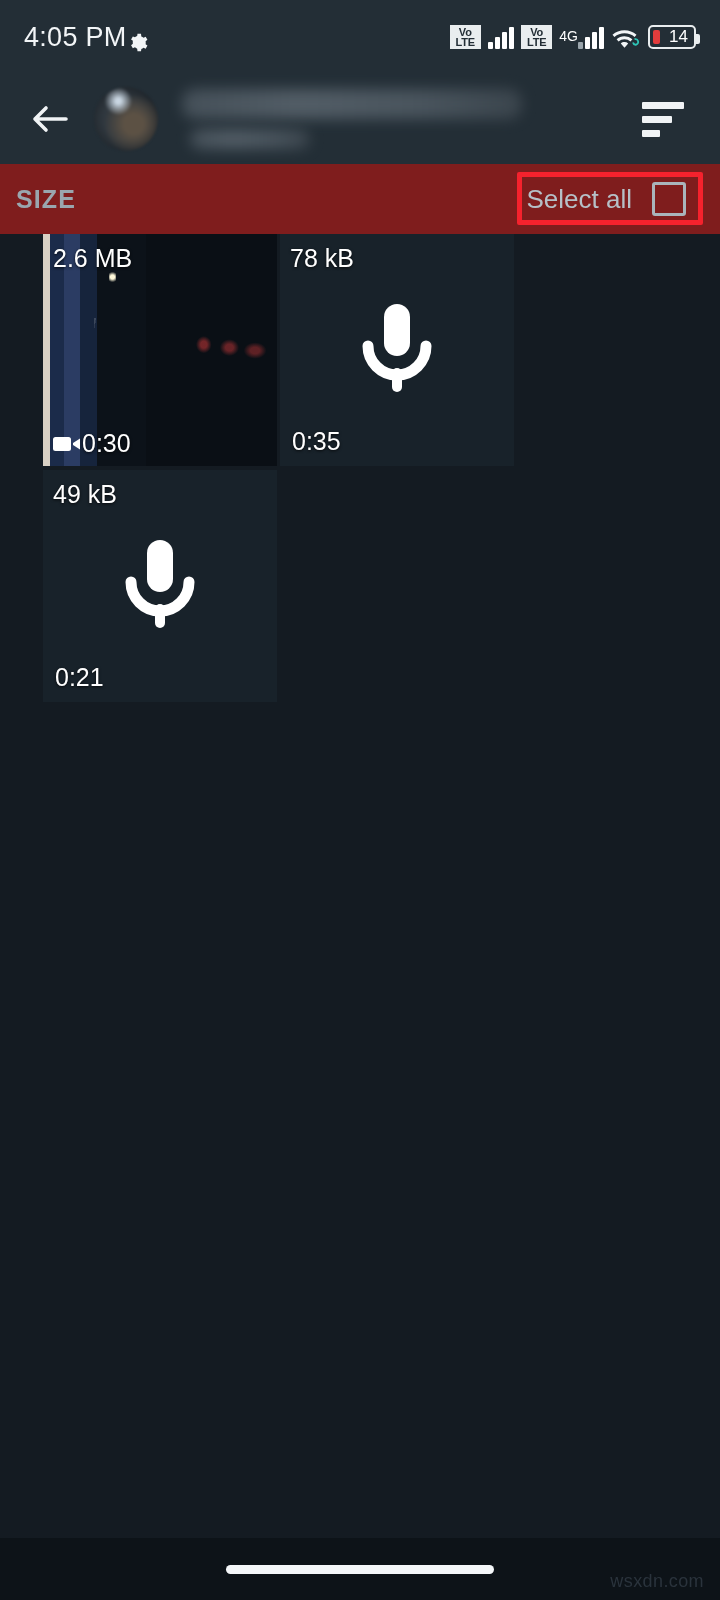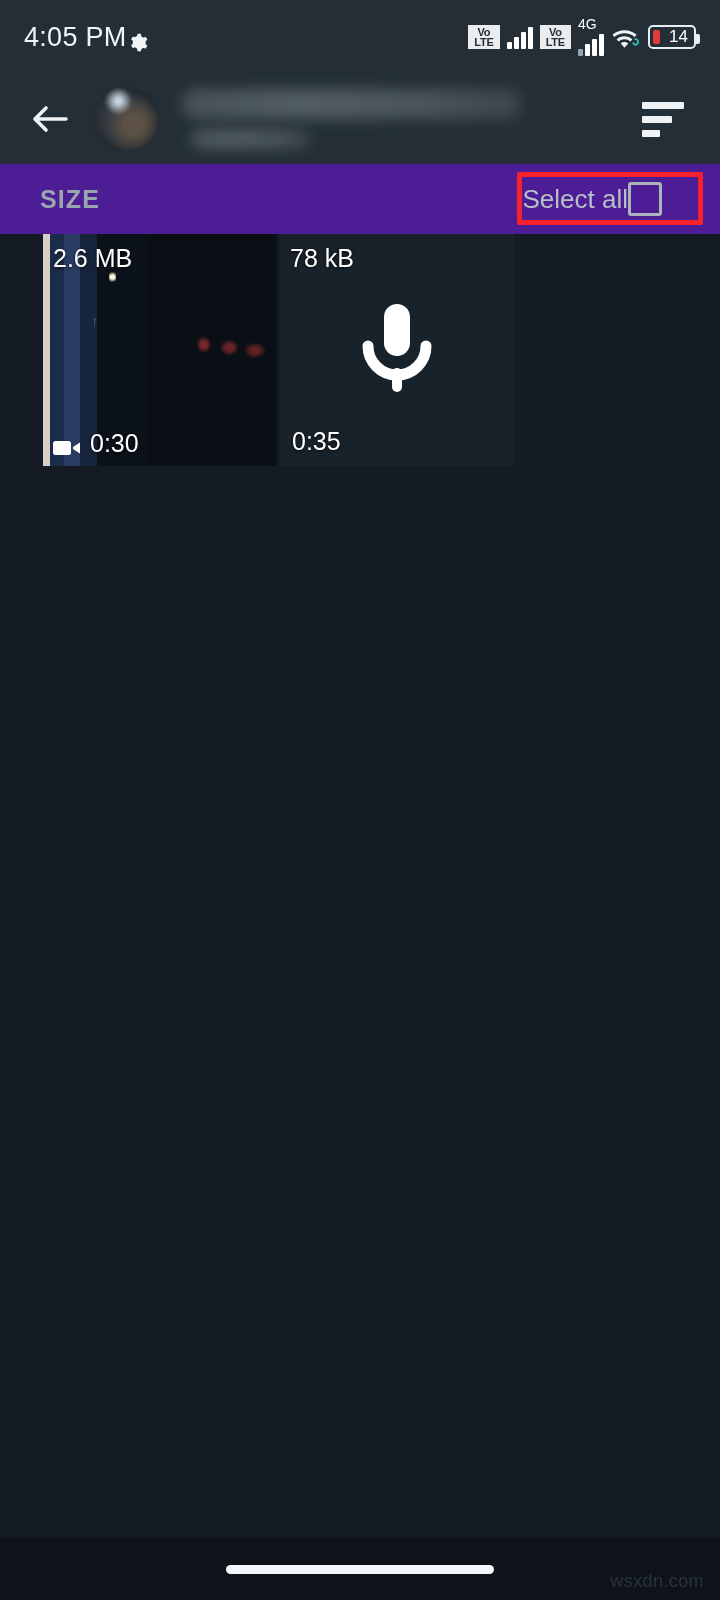--- a/index.html
+++ b/index.html
@@ -29,21 +29,21 @@
     padding:2px 6px; text-align:center; letter-spacing:-.2px;
   }
   .volte span { display:block; }
   .bars { display:flex; align-items:flex-end; gap:2px; height:24px; }
   .bars i { display:block; width:5px; background:#fff; border-radius:1px; }
   .bars i:nth-child(1){ height:7px; }
   .bars i:nth-child(2){ height:12px; }
   .bars i:nth-child(3){ height:17px; }
   .bars i:nth-child(4){ height:22px; }
   .bars.dim i:nth-child(1){ background:#99a4ab; }
-  .net-group { display:flex; flex-direction:column; justify-content:flex-end; }
+  .net-group { display:flex; align-items:center; justify-content:flex-end; }
   .net-label { color:#fff; font-size:14px; line-height:13px; margin-bottom:1px; }
   .wifi { position:relative; width:30px; height:24px; }
   .battery {
     position:relative; display:flex; align-items:center;
     border:2px solid #e9edef; border-radius:5px;
     height:24px; padding:0 6px 0 4px; min-width:48px;
     justify-content:flex-end;
   }
   .battery:after {
     content:""; position:absolute; right:-6px; top:7px;
@@ -80,26 +80,26 @@
   .sort-btn { width:56px; height:56px; display:flex; flex-direction:column;
               align-items:flex-start; justify-content:center; gap:7px; margin-left:auto; }
   .sort-btn i { display:block; height:7px; background:#f0f3f5; border-radius:1px; }
   .sort-btn i:nth-child(1){ width:42px; }
   .sort-btn i:nth-child(2){ width:30px; }
   .sort-btn i:nth-child(3){ width:18px; }
 
   
   .section-bar {
     position:absolute; top:164px; left:0; width:720px; height:70px;
-    background:#4c1d95; display:flex; align-items:center; padding:0 40px;
+    background:#7f1d1d; display:flex; align-items:center; padding:0 16px;
   }
   .section-title { color:#9aa6ae; font-size:25px; font-weight:700; letter-spacing:1.1px; }
   .select-all-wrap {
     margin-left:auto; position:relative;
-    display:flex; align-items:center; 
+    display:flex; align-items:center; gap:20px;
     padding:12px 18px 12px 22px;
   }
   .highlight-box {
     position:absolute; left:517px; top:172px; width:186px; height:53px;
     border:5px solid #f5222d; border-radius:2px; pointer-events:none; z-index:5;
   }
   .select-all-label { color:#b6c0c7; font-size:26px; font-weight:400; }
   .checkbox { width:34px; height:34px; border:3px solid #aab4bb; border-radius:3px; }
 
   
@@ -110,21 +110,21 @@
   .row-gap { height:4px; }
 
   .tile-size {
     position:absolute; top:10px; left:10px; z-index:3;
     color:#fff; font-size:25px; font-weight:400;
     text-shadow:0 1px 3px rgba(0,0,0,.75);
   }
   .tile-dur {
     position:absolute; bottom:8px; left:10px; z-index:3;
     color:#fff; font-size:25px; font-weight:400;
-    display:flex; align-items:flex-end; gap:9px;
+    display:flex; align-items:center; gap:1px;
     text-shadow:0 1px 3px rgba(0,0,0,.75);
   }
   .tile.audio .tile-dur { left:12px; bottom:10px; }
   .mic-center {
     position:absolute; left:50%; top:50%; transform:translate(-50%,-50%);
   }
 
   
   .thumb { position:absolute; inset:0; }
   .thumb-train {
@@ -293,20 +293,33 @@
         <span class="tile-dur">
           <span>0:35</span>
         </span>
       </div>
     </div>
 
     <div class="row-gap"></div>
 
     <div class="grid-row">
 
+      <div class="tile gap-r audio">
+        <span class="tile-size">49 kB</span>
+        <span class="mic-center">
+          <svg width="78" height="100" viewBox="0 0 78 100">
+            <rect x="26" y="6" width="26" height="52" rx="13" fill="#ffffff"></rect>
+            <path d="M10 48a29 29 0 0058 0" fill="none" stroke="#ffffff" stroke-width="11" stroke-linecap="round"></path>
+            <rect x="34" y="70" width="10" height="24" rx="5" fill="#ffffff"></rect>
+          </svg>
+        </span>
+        <span class="tile-dur">
+          <span>0:21</span>
+        </span>
+      </div>
 
 
       <div class="tile" style="background:#141b22"></div>
     </div>
   </div>
 
   <div class="navbar">
     <div class="nav-pill"></div>
   </div>
   <div class="watermark">wsxdn.com</div>

